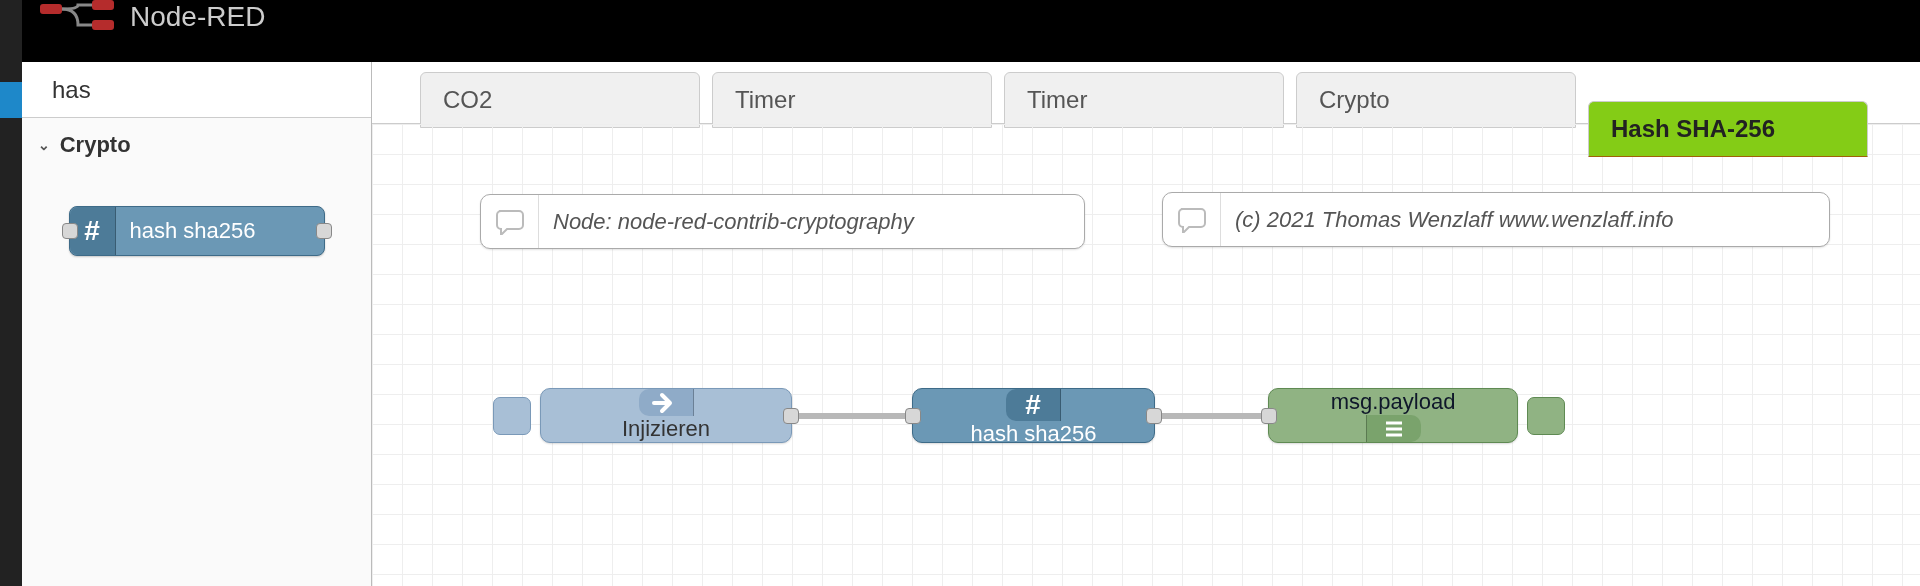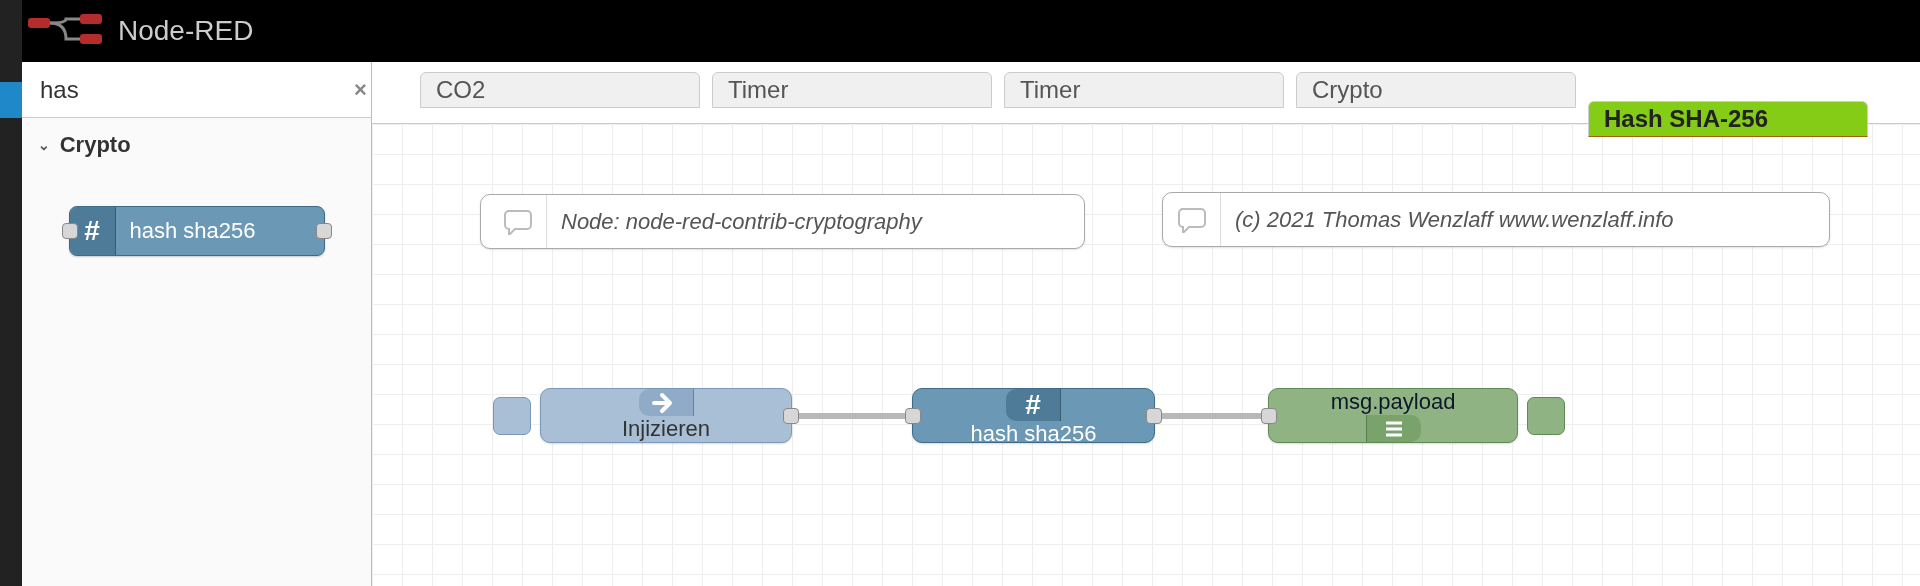--- a/index.html
+++ b/index.html
@@ -5,32 +5,32 @@
 * { box-sizing: border-box; margin: 0; padding: 0; }
 body {
   font-family: -apple-system, BlinkMacSystemFont, "Segoe UI", Helvetica, Arial, sans-serif;
   width: 1920px; height: 586px; overflow: hidden;
   background: #f0f0f0;
 }
 .leftbar { position:absolute; left:0; top:0; width:22px; height:586px; background:#222; }
 .leftbar-blue { position:absolute; left:0; top:82px; width:22px; height:36px; background:#1e88c9; }
 .header {
   position:absolute; left:22px; top:0; right:0; height:62px;
-  background:#000; display:flex; align-items:center; padding-left:6px;
+  background:#000; display:flex; align-items:flex-start; padding-left:18px;
 }
 .logo { display:flex; align-items:center; gap:14px; }
 .title { color:#ccc; font-size:28px; font-weight:400; }
 
 .sidebar {
   position:absolute; left:22px; top:62px; width:350px; bottom:0;
   background:#fafafa; border-right:1px solid #bbb;
 }
 .searchbar {
   height:56px; border-bottom:1px solid #ccc; background:#fff;
-  display:flex; align-items:center; padding:0 14px; gap:4px;
+  display:flex; align-items:center; padding:0 14px; gap:16px;
 }
 .search-icon { color:#888; font-size:20px; }
 .search-input {
   flex:1; border:none; outline:none; font-size:24px; color:#333;
   background:transparent;
 }
 .clear-icon { color:#888; font-size:22px; cursor:pointer; font-weight:bold; }
 .category {
   display:flex; align-items:center; gap:10px; padding:14px 16px;
   font-size:22px; font-weight:700; color:#333; cursor:pointer;
@@ -59,21 +59,21 @@
 .port.right { right:-8px; }
 
 .workspace {
   position:absolute; left:372px; top:62px; right:0; bottom:0; background:#fff;
 }
 .tabbar {
   height:62px; border-bottom:1px solid #ccc; padding:10px 48px 0;
   display:flex; gap:12px;
 }
 .tab {
-  height:36px; min-width:280px; padding:0 15px;
+  height:56px; min-width:280px; padding:0 22px;
   display:flex; align-items:center; font-size:24px; color:#555;
   background:#f0f0f0; border:1px solid #ccc; border-bottom:1px solid #ccc;
   border-radius:6px 6px 0 0; cursor:pointer;
 }
 .tab.active {
   background:#84cc16; color:#222; font-weight:700;
   border-bottom:1px solid #a16207; position:relative; z-index:2;margin-top:29px;
 }
 .canvas {
   position:absolute; left:0; top:62px; right:0; bottom:0;
@@ -182,21 +182,21 @@
     <div class="tab">
         <span>Crypto</span>
       </div>
     <div class="tab active">
         <span>Hash SHA-256</span>
       </div>
   </div>
 
   <div class="canvas">
 
-    <div class="comment-node" style="left:108px; top:70px; width:605px;padding-left:8px;">
+    <div class="comment-node" style="left:108px; top:70px; width:605px;">
       <div class="comment-icon">
         <svg width="30" height="26" viewBox="0 0 30 26">
             <path d="M4 2 h20 a4 4 0 0 1 4 4 v10 a4 4 0 0 1 -4 4 h-12 l-6 6 v-6 a4 4 0 0 1 -4 -4 v-10 a4 4 0 0 1 4 -4 z" fill="none" stroke="#bbb" stroke-width="2"></path>
           </svg>
       </div>
       <span class="comment-text">Node: node-red-contrib-cryptography</span>
     </div>
 
     <div class="comment-node" style="left:790px; top:68px; width:668px;">
       <div class="comment-icon">

